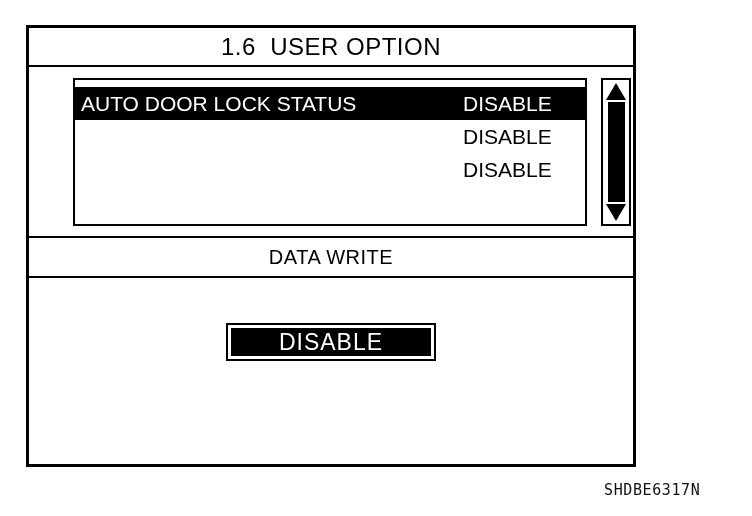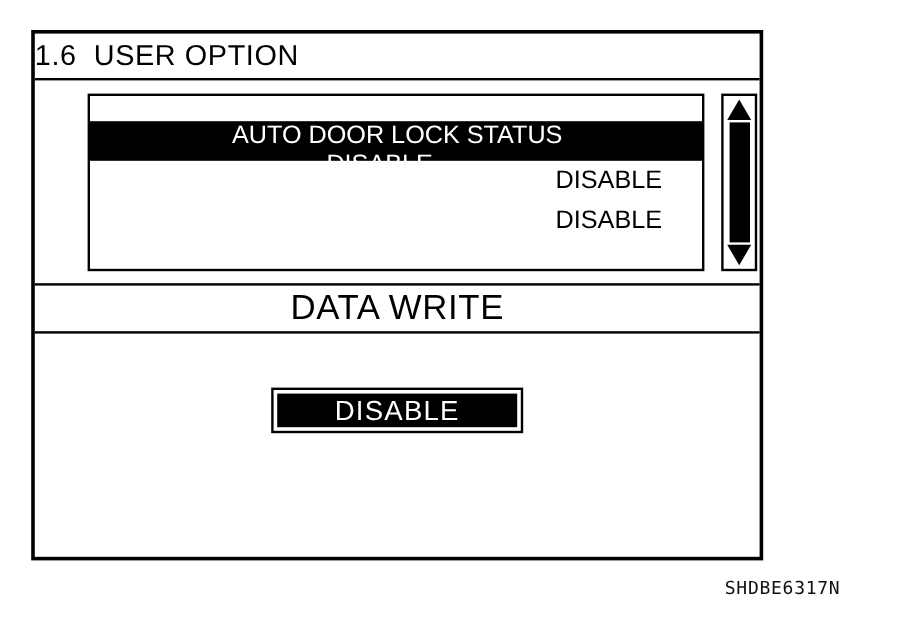--- a/index.html
+++ b/index.html
@@ -32,21 +32,21 @@
   #title-band {
     position: absolute;
     left: 0;
     top: 0;
     right: 0;
     height: 39px;
     border-bottom: 2px solid #000;
     box-sizing: border-box;
     display: flex;
     align-items: center;
-    justify-content: flex-start;
+    justify-content: center;
   }
   #title-text {
     font-size: 24px;
     letter-spacing: 0.5px;
     white-space: pre;
   }
 
   
   #list-section {
     position: absolute;
@@ -71,22 +71,21 @@
   .option-row {
     display: flex;
     align-items: center;
     height: 33px;
     padding: 0 4px 0 6px;
     box-sizing: border-box;
     font-size: 21px;
     white-space: nowrap;
   }
   .option-row:first-child {
-    margin-top: 21px;
-    flex-direction: column;
+    margin-top: 7px;
   }
   .option-row.selected {
     background: #000;
     color: #fff;
   }
   .option-label {
     flex: 0 0 auto;
   }
   .option-spacer {
     flex: 1 1 auto;
@@ -139,21 +138,21 @@
     top: 210px;
     right: 0;
     height: 40px;
     border-bottom: 2px solid #000;
     box-sizing: border-box;
     display: flex;
     align-items: center;
     justify-content: center;
   }
   #data-write-text {
-    font-size: 29px;
+    font-size: 20px;
     letter-spacing: 0.5px;
     text-align: right;
   }
 
   
   #action-section {
     position: absolute;
     left: 0;
     top: 250px;
     right: 0;

